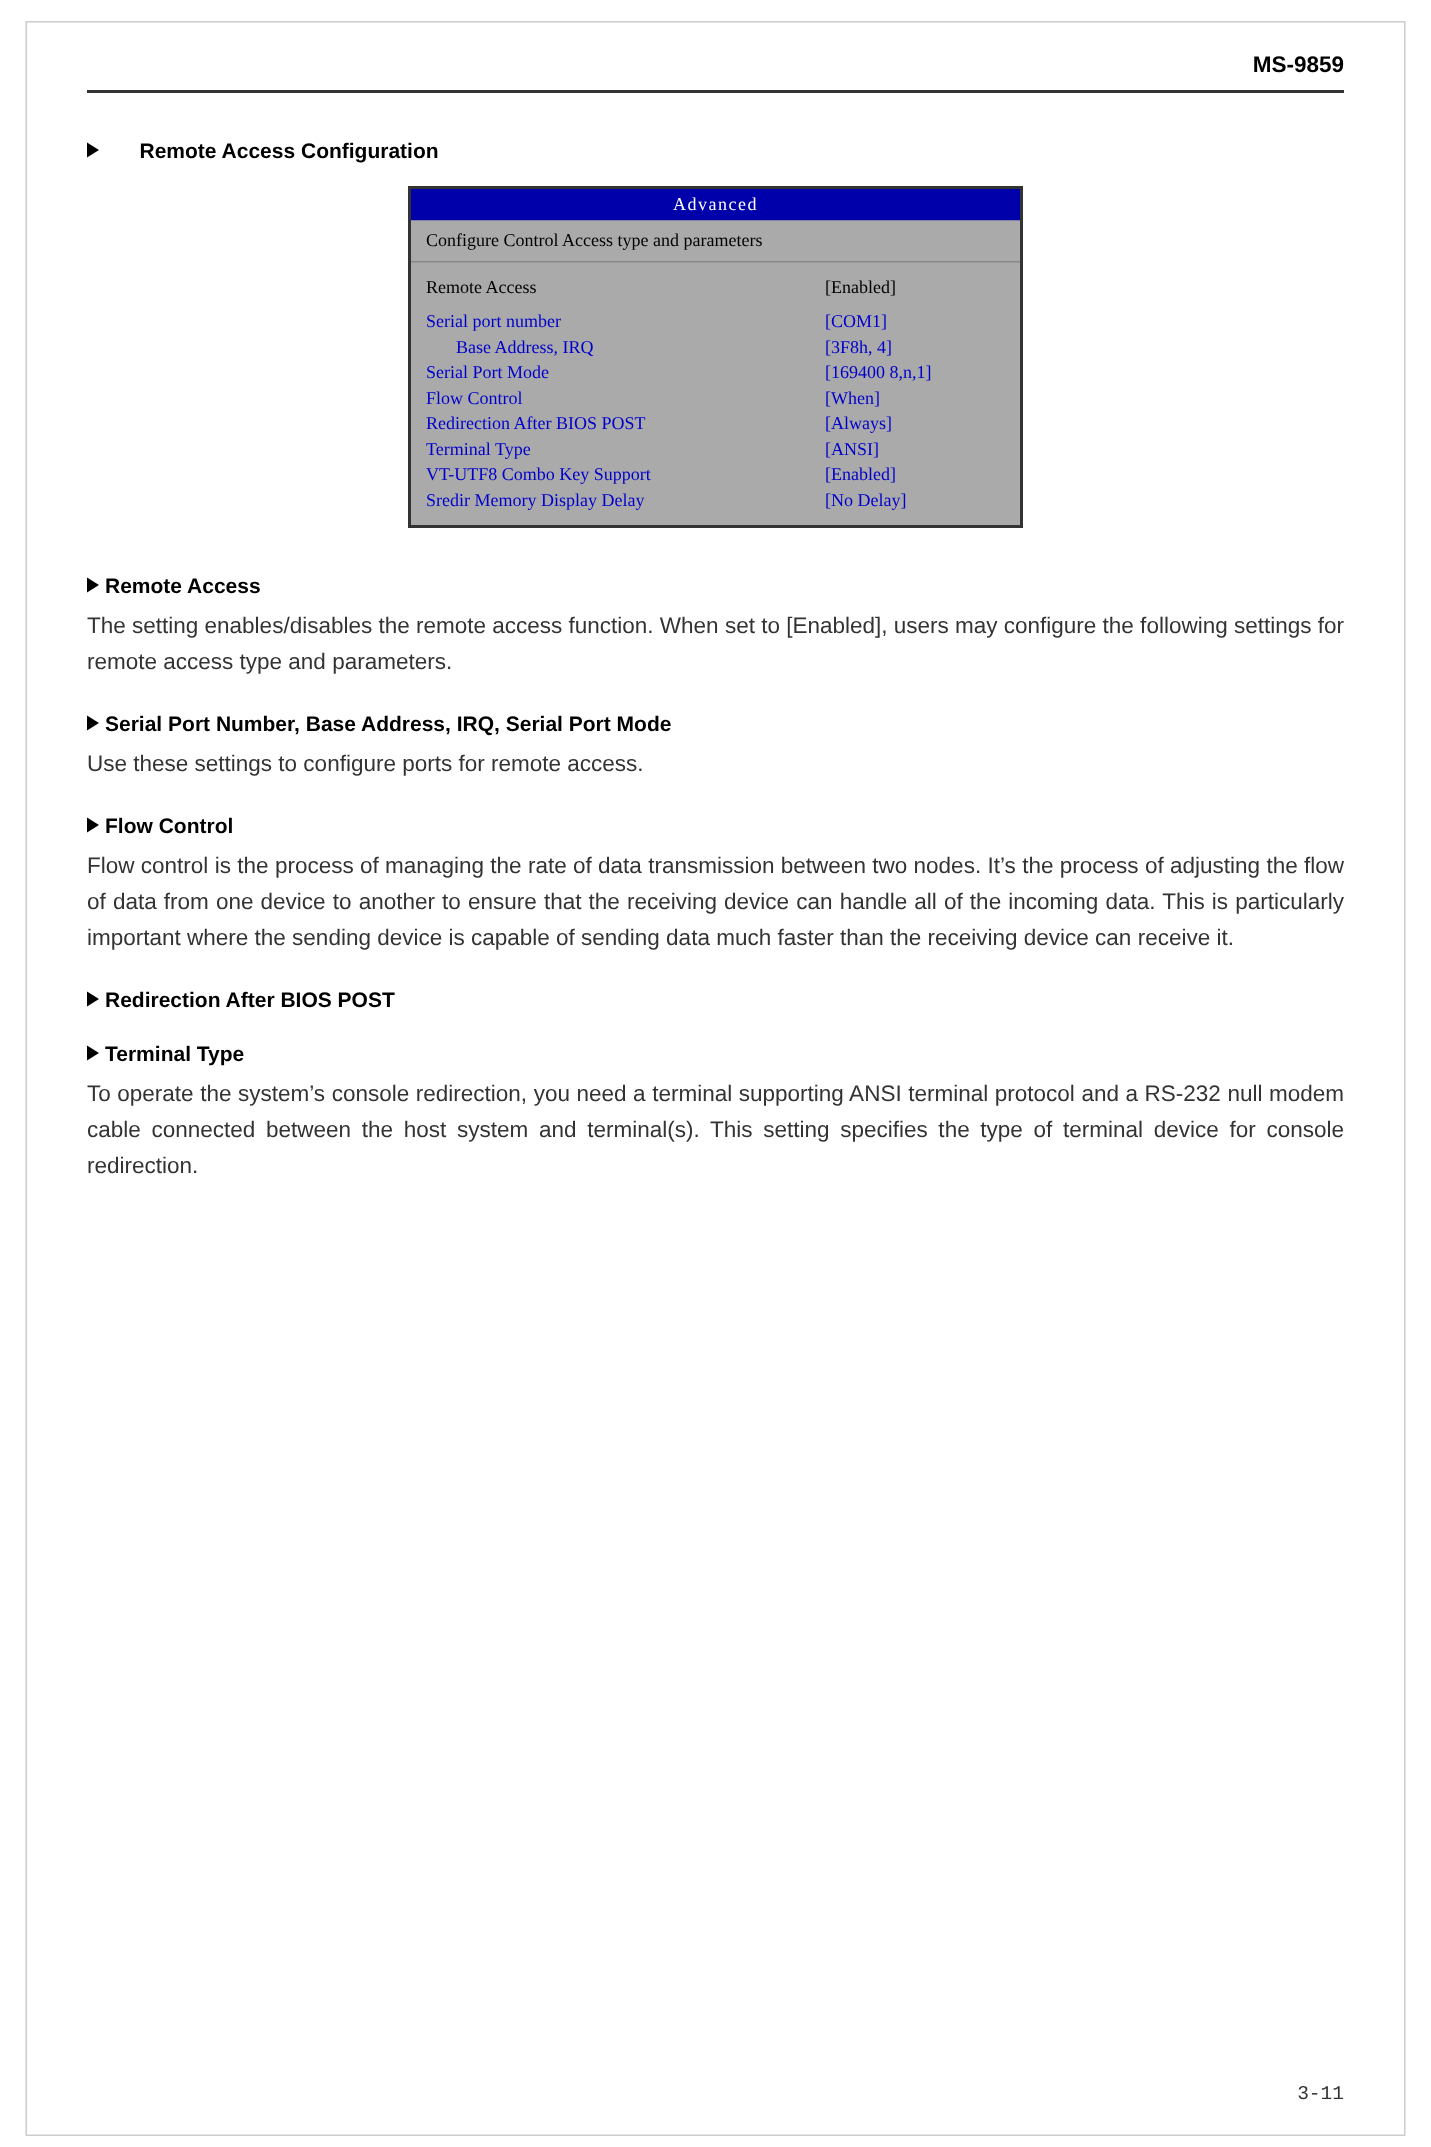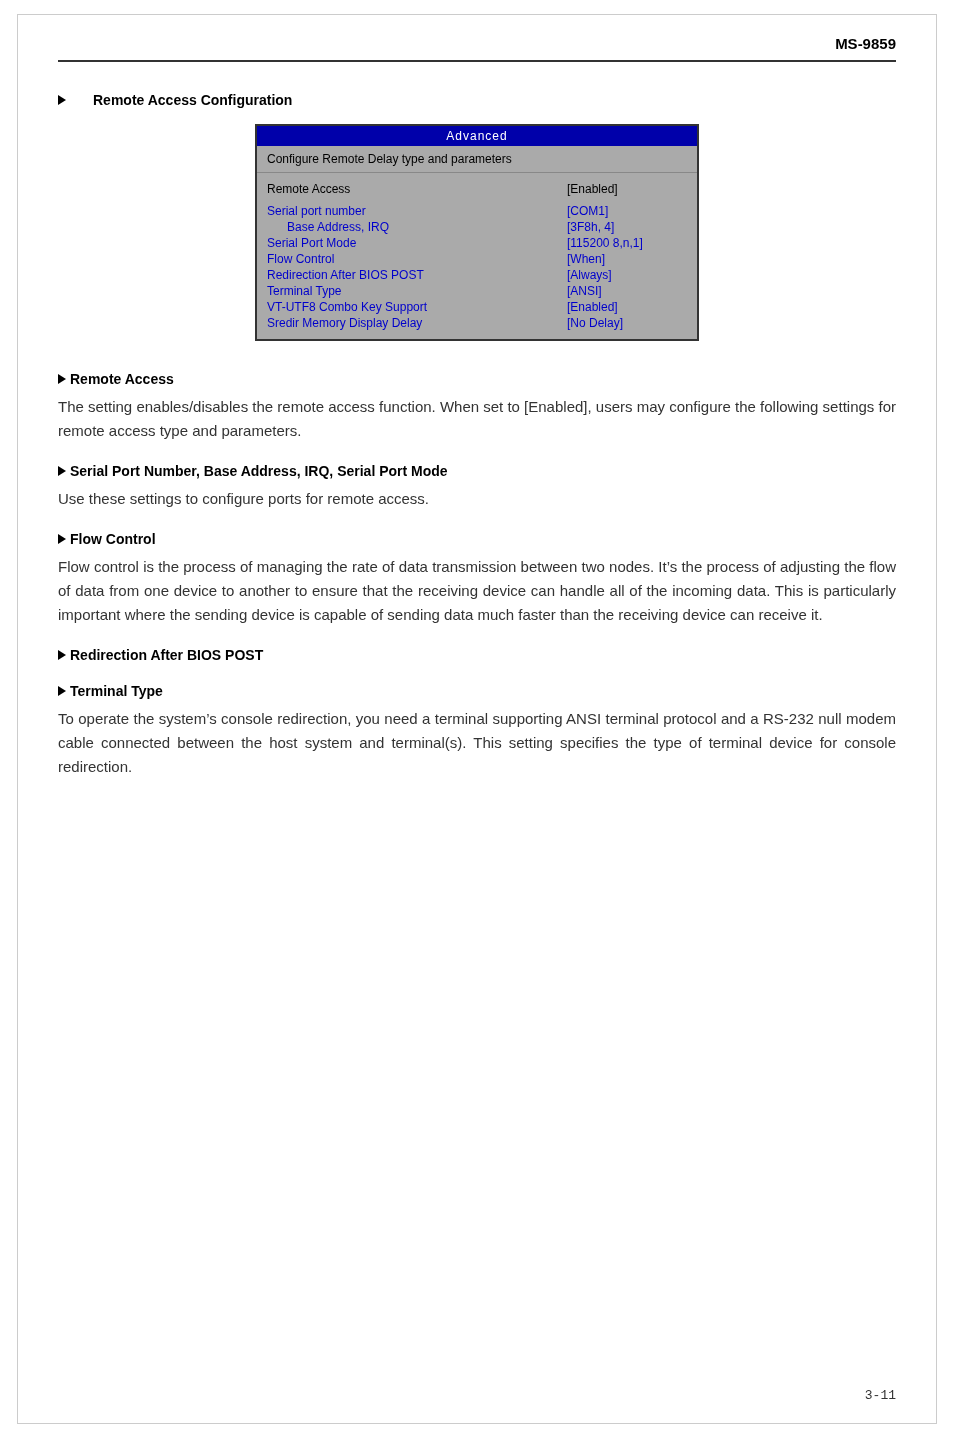--- a/index.html
+++ b/index.html
@@ -51,25 +51,25 @@
       width: 0;
       height: 0;
       border-top: 5px solid transparent;
       border-bottom: 5px solid transparent;
       border-left: 8px solid #000000;
       margin-right: 4px;
     }
 
     
     .bios-box {
-      width: 444px;
+      width: 410px;
       margin: 0 auto 30px auto;
       border: 2px solid #333333;
       background: #aaaaaa;
-      font-family: Liberation Sans, sans-serif;
+      font-family: Liberation Serif, serif;
       font-size: 12px;
     }
 
     .bios-title-bar {
       background: #0000aa;
       color: #ffffff;
       text-align: center;
       padding: 3px 6px;
       font-size: 12px;
       letter-spacing: 1px;
@@ -156,39 +156,39 @@
     <span class="header-title">MS-9859</span>
   </div>
 
   <div class="section-heading">
     <span class="triangle-icon"></span>
     <span>Remote Access Configuration</span>
   </div>
 
   <div class="bios-box">
     <div class="bios-title-bar">Advanced</div>
-    <div class="bios-subtitle">Configure Remote Delay type and parameters</div>
+    <div class="bios-subtitle">Configure Control Access type and parameters</div>
     <div class="bios-content">
       <div class="bios-row remote-access">
         <span class="bios-row-label">Remote Access</span>
         <span class="bios-row-value">[Enabled]</span>
       </div>
 
       <div id="bios-rows-container">
           <div class="bios-row">
             <span class="bios-row-label">Serial port number</span>
             <span class="bios-row-value">[COM1]</span>
           </div>
           <div class="bios-row indent">
             <span class="bios-row-label">Base Address, IRQ</span>
             <span class="bios-row-value">[3F8h, 4]</span>
           </div>
           <div class="bios-row">
             <span class="bios-row-label">Serial Port Mode</span>
-            <span class="bios-row-value">[115200 8,n,1]</span>
+            <span class="bios-row-value">[169400 8,n,1]</span>
           </div>
           <div class="bios-row">
             <span class="bios-row-label">Flow Control</span>
             <span class="bios-row-value">[When]</span>
           </div>
           <div class="bios-row">
             <span class="bios-row-label">Redirection After BIOS POST</span>
             <span class="bios-row-value">[Always]</span>
           </div>
           <div class="bios-row">

